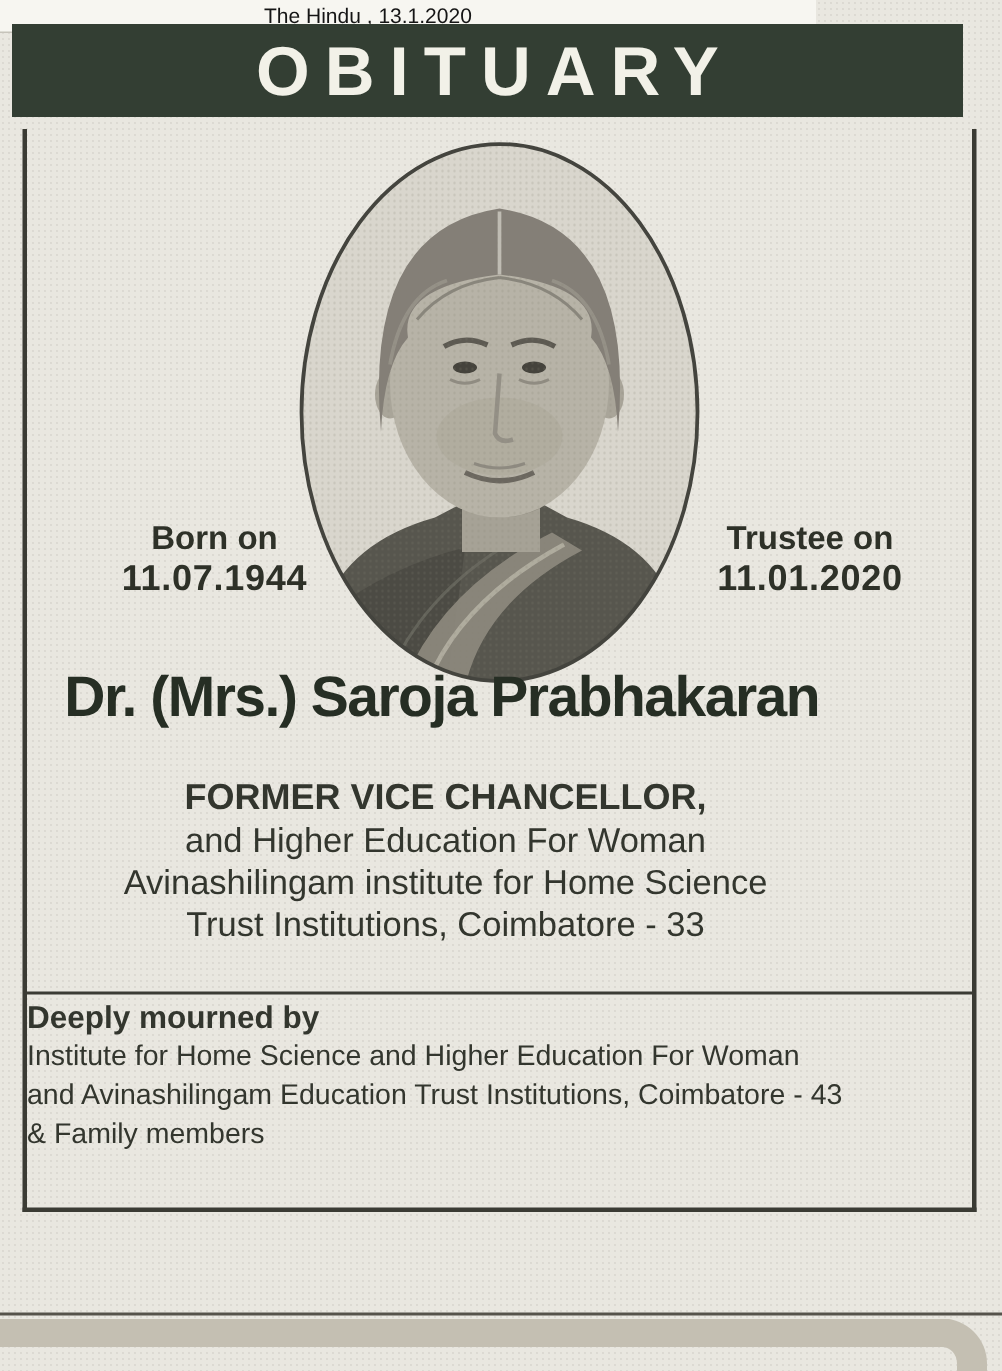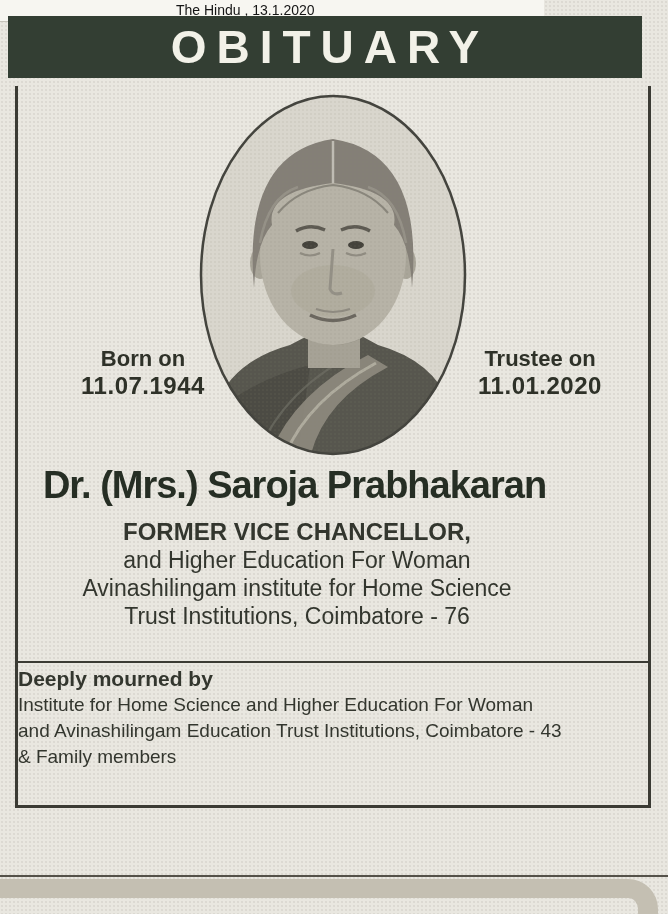--- a/index.html
+++ b/index.html
@@ -31,21 +31,21 @@
     border-left:3px solid #3b3b34; border-right:3px solid #3b3b34;
     border-bottom:3px solid #3b3b34; box-sizing:border-box;
   }
   .photo { position:absolute; left:180px; top:7px; width:270px; height:365px; }
   .date-block { position:absolute; text-align:center; font-weight:bold; color:#2e3128; }
   .date-block .lbl { font-size:22px; line-height:26px; }
   .date-block .dt  { font-size:24px; line-height:27px; letter-spacing:0.5px; }
   .born   { left:40px;  top:260px; width:170px; }
   .passed { left:437px; top:260px; width:170px; }
   .name {
-    position:absolute; left:0; top:378px; width:553px; text-align:center;
+    position:absolute; left:0; top:358px; width:553px; text-align:center;
     font-size:38px; font-weight:bold; letter-spacing:-1px; color:#262e24;
   }
   .affil { position:absolute; left:0; top:432px; width:558px; text-align:center;
            font-size:23px; line-height:28px; color:#33362e; }
   .affil .role { font-size:24px; font-weight:bold; }
   .affil .b { font-weight:bold; }
   .divider { position:absolute; left:0; top:575px; width:630px; height:2px; background:#3b3b34; }
   .mourn { position:absolute; left:0; top:580px; width:630px; text-align:left; color:#33362e; }
   .mourn .head { font-size:21px; font-weight:bold; line-height:25px; margin-bottom:1px; }
   .mourn .ln { font-size:19px; line-height:26px; }
@@ -132,21 +132,21 @@
       <div class="lbl">Trustee on</div>
       <div class="dt">11.01.2020</div>
     </div>
 
     <div class="name">Dr. (Mrs.) Saroja Prabhakaran</div>
 
     <div class="affil">
       <div class="role">FORMER VICE CHANCELLOR,</div>
       <div>and Higher Education For Woman</div>
       <div>Avinashilingam institute for Home Science</div>
-      <div>Trust Institutions, Coimbatore - 76</div>
+      <div>Trust Institutions, Coimbatore - 33</div>
     </div>
 
     <div class="divider"></div>
 
     <div class="mourn">
       <div class="head">Deeply mourned by</div>
       <div class="ln">Institute for Home Science and Higher Education For Woman</div>
       <div class="ln">and Avinashilingam Education Trust Institutions, Coimbatore - 43</div>
       <div class="ln">&amp; Family members</div>
     </div>

